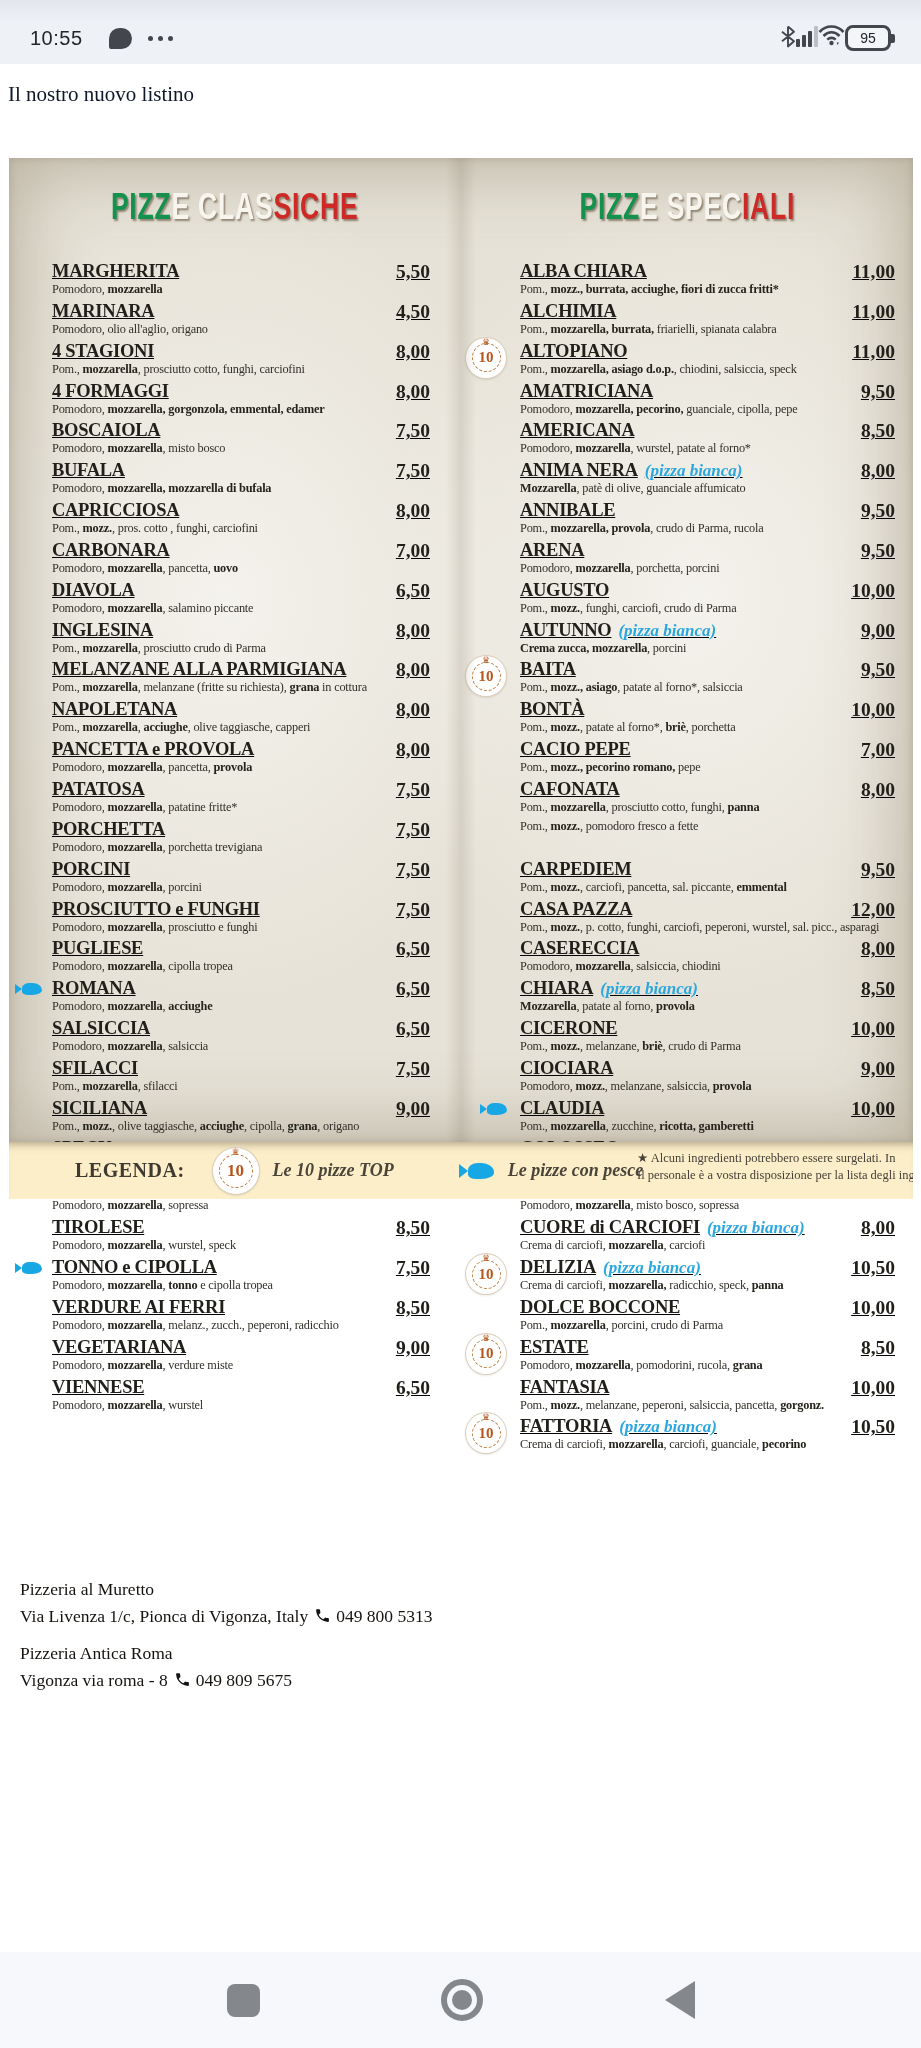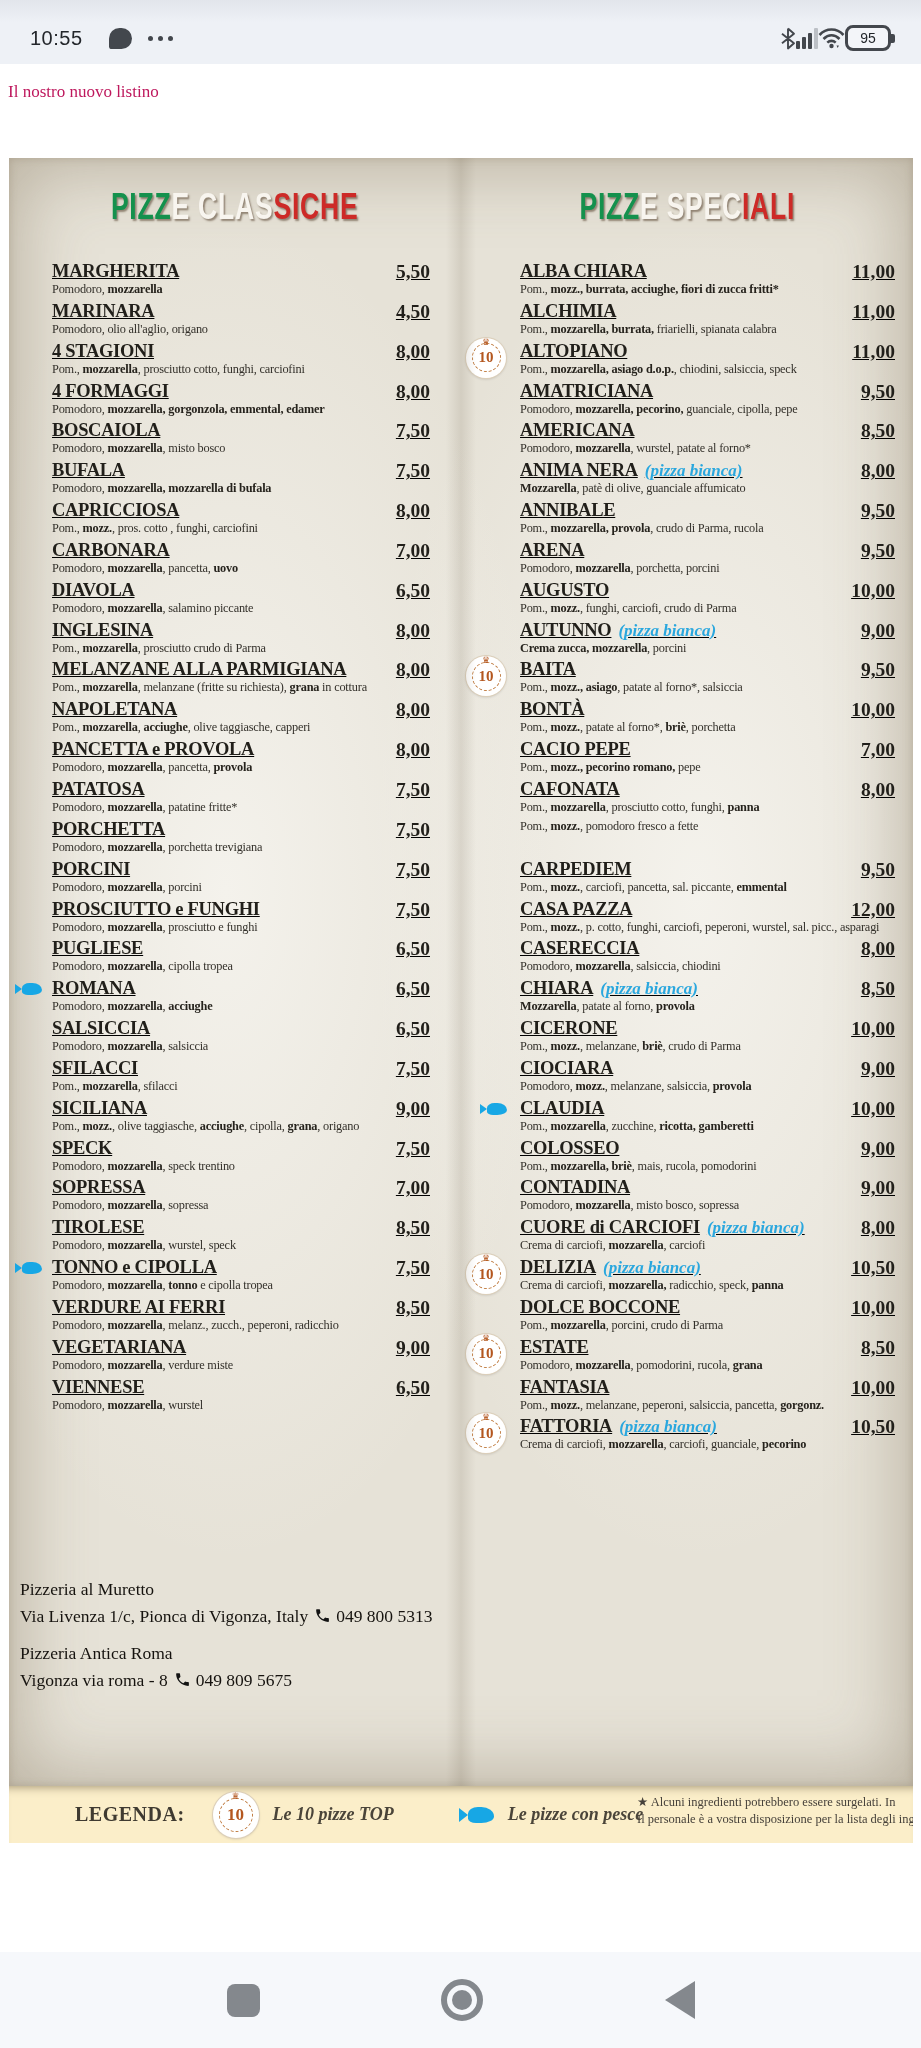--- a/index.html
+++ b/index.html
@@ -8,39 +8,39 @@
 
   
   .status-bar{position:absolute;top:0;left:0;right:0;height:64px;
     background:linear-gradient(#e2e5eb,#eef1f6 35%);display:flex;align-items:center;
     padding:12px 30px 0 30px;box-sizing:border-box;font-family:"Liberation Sans",sans-serif;}
   .time{font-size:20px;color:#23262b;letter-spacing:.5px;}
   .bubble{margin-left:26px;position:relative;width:23px;height:21px;background:#43474d;
     border-radius:11px 11px 11px 3px;}
   .dots{margin-left:16px;display:flex;gap:5px;}
   .dots i{width:5px;height:5px;border-radius:50%;background:#43474d;}
-  .right-icons{margin-left:auto;display:flex;align-items:center;gap:0;}
+  .right-icons{margin-left:auto;display:flex;align-items:flex-start;gap:0;}
   .sigbars{display:flex;align-items:flex-end;gap:2px;height:22px;}
   .sigbars i{width:4px;background:#43474d;border-radius:1px;}
   .sigbars i:nth-child(1){height:8px;}
   .sigbars i:nth-child(2){height:12px;}
   .sigbars i:nth-child(3){height:16px;}
   .sigbars i:nth-child(4){height:21px;background:#bcc0c6;}
   .battery{position:relative;width:46px;height:26px;border:3px solid #43474d;border-radius:8px;
     display:flex;align-items:center;justify-content:center;background:#f3f5f9;box-sizing:border-box;}
   .battery span{font-size:14px;color:#1f2328;}
   .battery::after{content:"";position:absolute;right:-7px;top:6px;width:4px;height:9px;
     background:#43474d;border-radius:0 2px 2px 0;}
 
   
-  .subtitle{position:absolute;left:8px;top:82px;font-size:17px;color:#be185d;}
+  .subtitle{position:absolute;left:8px;top:82px;font-size:21px;color:#0f172a;}
 
   
   .menu{position:absolute;left:9px;top:158px;width:904px;}
-  .menu-body{position:relative;height:1628px;
+  .menu-body{position:relative;height:984px;
     background:
       radial-gradient(ellipse 48% 55% at 24% 45%, #f4f2ec 0%, rgba(244,242,236,0) 75%),
       radial-gradient(ellipse 48% 55% at 76% 45%, #f4f2ec 0%, rgba(244,242,236,0) 75%),
       linear-gradient(#e6e2d7,#e6e2d7);
     box-shadow:inset 0 0 70px 12px rgba(122,106,80,.38), inset 0 0 8px rgba(122,106,80,.3);}
   .menu-body::after{content:"";position:absolute;left:437px;top:0;width:30px;height:100%;
     background:linear-gradient(to right, rgba(95,82,60,0), rgba(95,82,60,.14), rgba(95,82,60,0));}
   .columns{display:flex;height:100%;}
   .column{width:452px;box-sizing:border-box;position:relative;}
 

